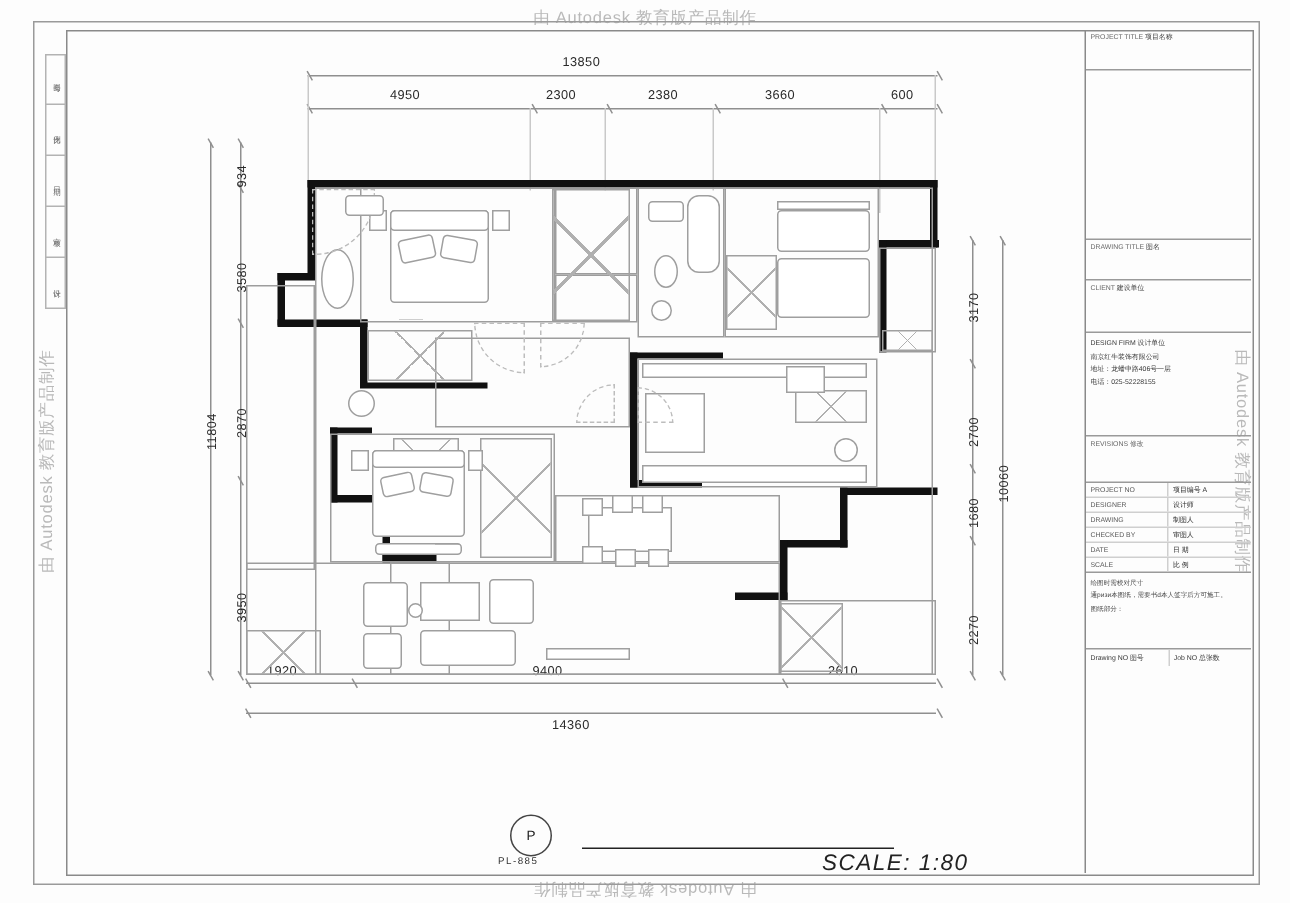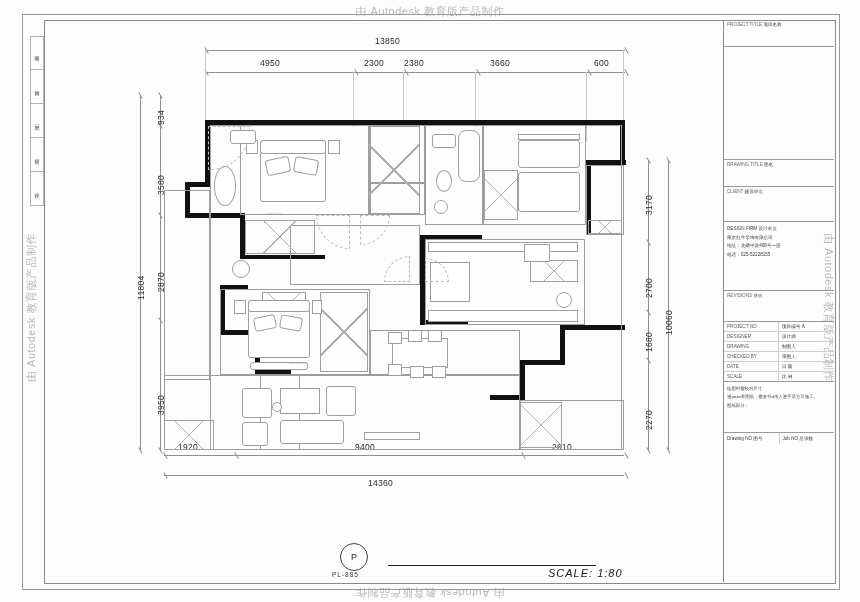--- a/index.html
+++ b/index.html
@@ -65,21 +65,21 @@
   .furn{position:absolute;box-sizing:border-box;border:1px solid #9f9f9f;background:#fff;}
   .furn.soft{border-radius:3px;}
   .furn.round{border-radius:50%;}
   .dash{position:absolute;box-sizing:border-box;border:1px dashed #bdbdbd;}
   .txt{position:absolute;font-size:4px;color:#8a8a8a;white-space:nowrap;}
 
   
   .plantitle{position:absolute;left:268px;top:515px;width:300px;}
   .pt-main{font-size:19px;font-weight:bold;letter-spacing:3px;color:#111;}
   .pt-cn{font-size:8.5px;color:#333;letter-spacing:2px;margin-top:3px;}
-  .pt-scale{position:absolute;left:160px;top:22px;font-size:11px;font-style:italic;color:#222;letter-spacing:1px;}
+  .pt-scale{position:absolute;left:160px;top:22px;font-size:15px;font-style:italic;color:#222;letter-spacing:1px;}
   .pt-rule{position:absolute;left:0;top:20px;width:208px;height:1px;background:#222;}
   .bubble{position:absolute;left:-48px;top:-2px;width:26px;height:26px;border:1px solid #444;border-radius:50%;
           display:flex;align-items:center;justify-content:center;font-size:9px;color:#222;}
   .bubble-sub{position:absolute;left:-56px;top:26px;font-size:6.5px;color:#333;letter-spacing:1px;}
 </style>
 </head>
 <body>
 
 <div id="stage">
 
@@ -181,22 +181,22 @@
 
     <div class="dimline dimh" style="left:85px;top:42px;width:420px;"></div>
     <div class="tickm" style="left:83px;top:42px"></div>
     <div class="tickm" style="left:233px;top:42px"></div>
     <div class="tickm" style="left:283px;top:42px"></div>
     <div class="tickm" style="left:355px;top:42px"></div>
     <div class="tickm" style="left:466px;top:42px"></div>
     <div class="tickm" style="left:503px;top:42px"></div>
     <div class="dtxt" style="left:140px;top:28px;">4950</div>
     <div class="dtxt" style="left:244px;top:28px;">2300</div>
-    <div class="dtxt" style="left:284px;top:28px;">2380</div>
-    <div class="dtxt" style="left:370px;top:28px;">3660</div>
+    <div class="dtxt" style="left:312px;top:28px;">2380</div>
+    <div class="dtxt" style="left:390px;top:28px;">3660</div>
     <div class="dtxt" style="left:474px;top:28px;">600</div>
 
     <div class="dimline dimh" style="left:44px;top:425px;width:460px;"></div>
     <div class="tickm" style="left:42px;top:425px"></div>
     <div class="tickm" style="left:113px;top:425px"></div>
     <div class="tickm" style="left:400px;top:425px"></div>
     <div class="tickm" style="left:503px;top:425px"></div>
     <div class="dtxt" style="left:58px;top:412px;">1920</div>
     <div class="dtxt" style="left:235px;top:412px;">9400</div>
     <div class="dtxt" style="left:432px;top:412px;">2610</div>

